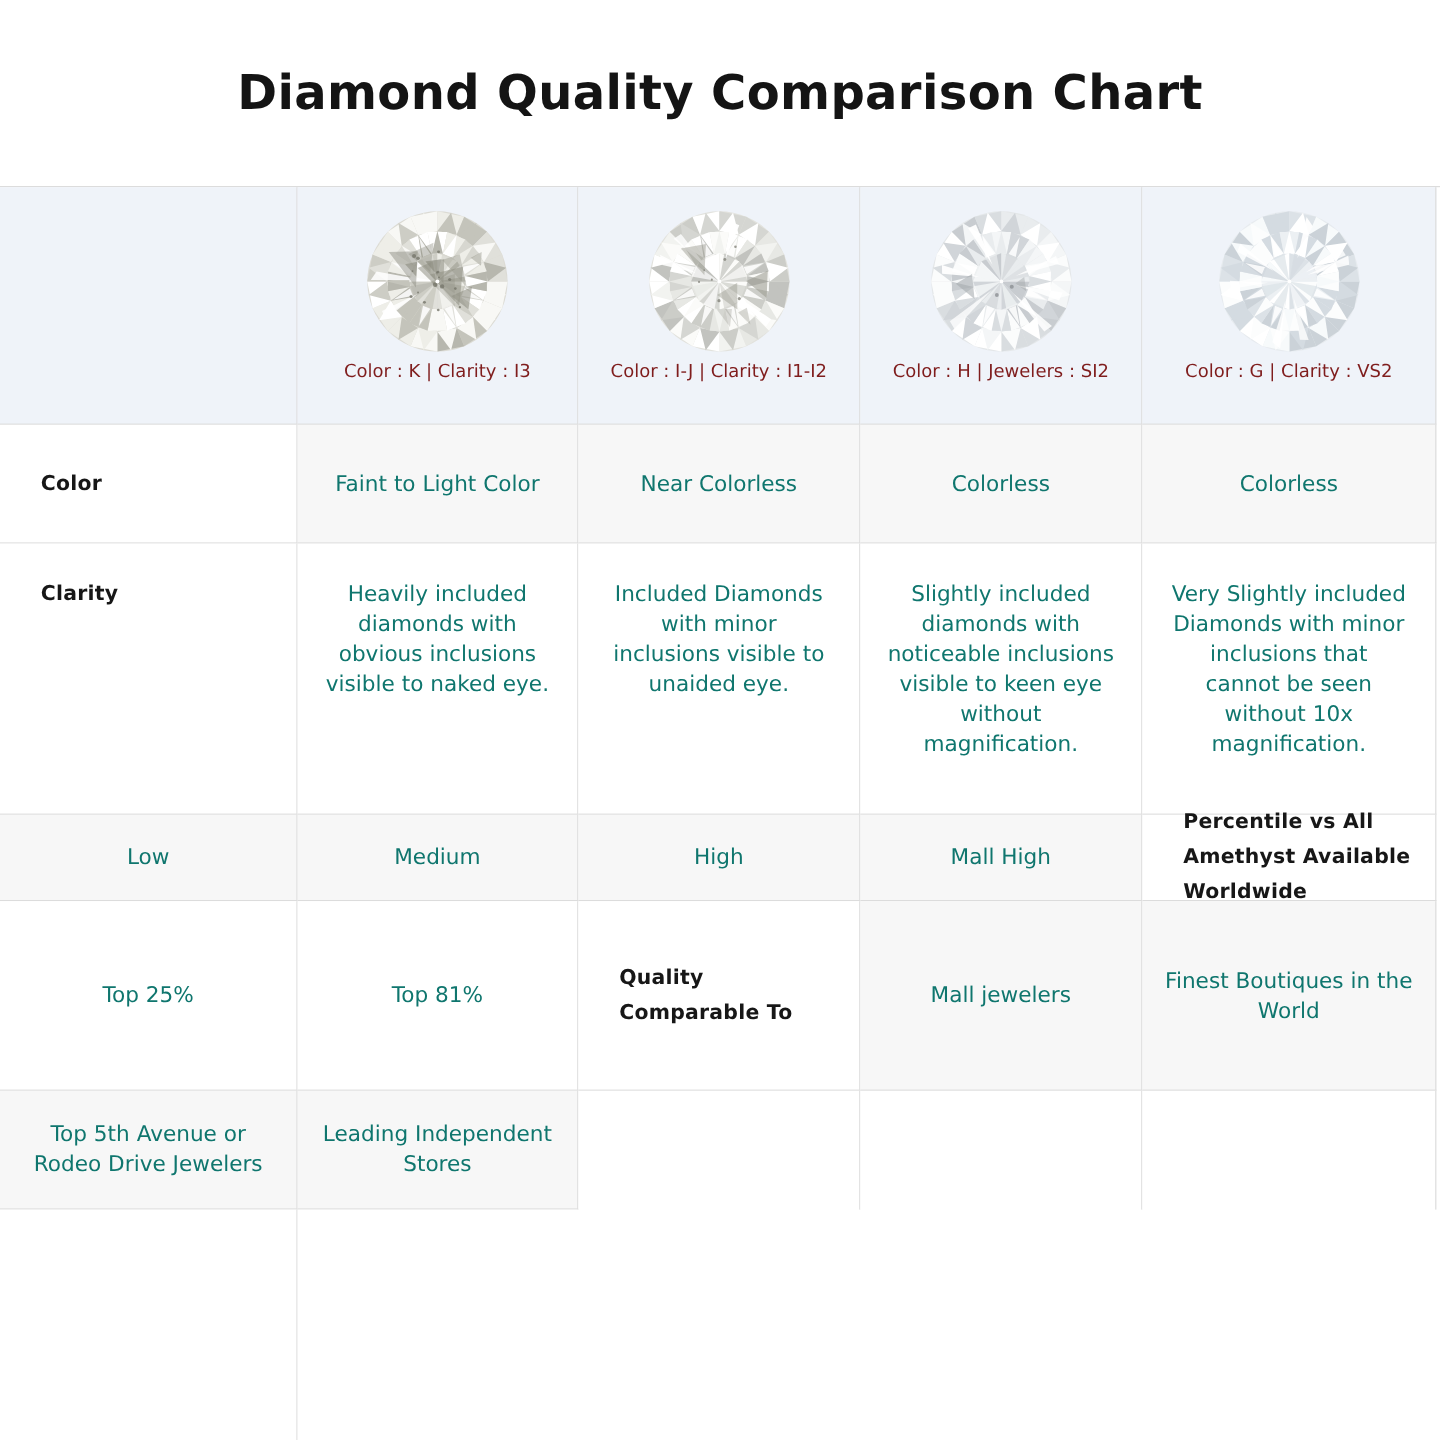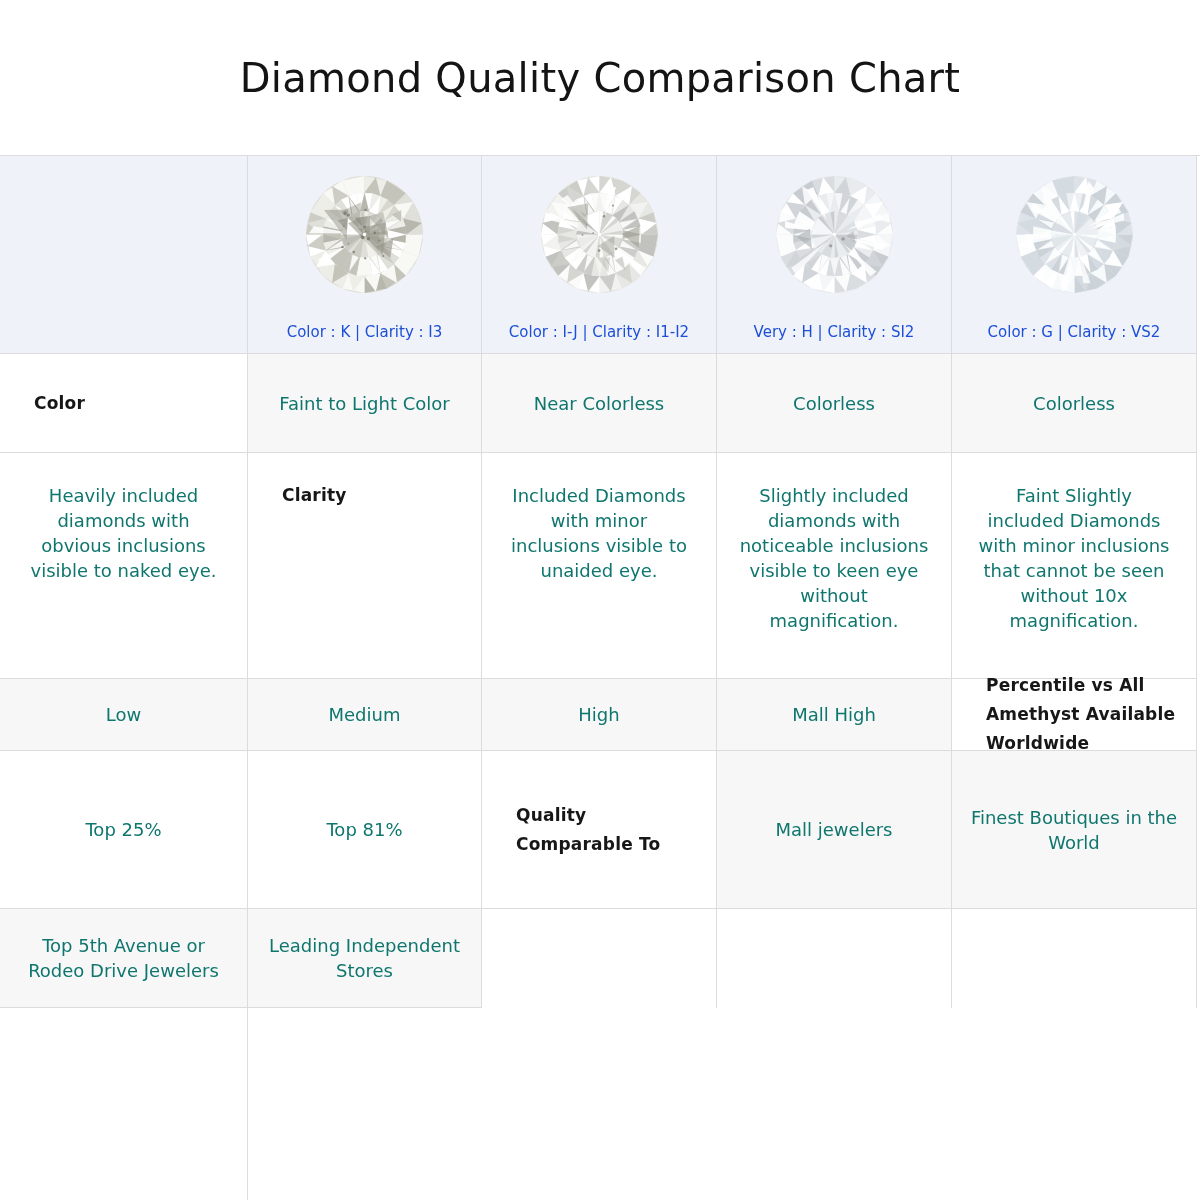--- a/index.html
+++ b/index.html
@@ -1,21 +1,21 @@
 <!DOCTYPE html>
 <html><head>
 <meta charset="utf-8">
 <style>
   html,body{margin:0;padding:0}
   body{
     width:1200px;height:1200px;overflow:hidden;background:#ffffff;
     font-family:"DejaVu Sans","Liberation Sans",sans-serif;color:#1b1b1b;
   }
   .title-wrap{height:155px;display:flex;align-items:center;justify-content:center}
-  .page-title{font-size:40px;font-weight:400;letter-spacing:.3px;color:#141414;margin:0}
+  .page-title{font-size:40px;font-weight:700;letter-spacing:.3px;color:#141414;margin:0}
 
   .qtable{
     display:grid;
     grid-template-columns:248px 234px 235px 235px 245px;
     grid-template-rows:198px 99px 226px 72px 158px 99px auto;
     height:1045px;
     border-top:1px solid #dcdcdc;
   }
   .cell{
     box-sizing:border-box;
@@ -23,22 +23,22 @@
     border-bottom:1px solid #dcdcdc;
     display:flex;align-items:center;justify-content:center;
     background:#ffffff;
   }
   .cell.header{
     background:#eff3f9;
     flex-direction:column;justify-content:flex-start;align-items:center;
     padding-top:17px;
   }
   .head-label{
-    font-size:15px;line-height:19px;margin-top:27px;white-space:nowrap;
-    color:#1d4ed8;font-weight:400;
+    font-size:15px;line-height:19px;margin-top:4px;white-space:nowrap;
+    color:#7f1d1d;font-weight:400;
   }
   .cell.label{
     justify-content:flex-start;text-align:left;
     padding-left:34px;padding-right:16px;
     font-weight:700;font-size:17px;line-height:29px;letter-spacing:.2px;color:#171717;
   }
   .cell.data{
     font-size:18px;line-height:25px;text-align:center;
     padding:10px 18px;color:#0f766e;
   }
@@ -392,21 +392,21 @@
         <polygon points="71.73,55.49 104.39,39.25 106.81,45.64" fill="#ffffff" opacity="0.8221447453834116"></polygon>
         <polygon points="42.10,56.40 11.81,53.77 11.67,46.71" fill="#ffffff" opacity="0.9358863468514755"></polygon>
         <polygon points="52.74,46.41 32.94,16.87 39.30,13.74" fill="#ffffff" opacity="0.9348387026693672"></polygon>
         <polygon points="23.01,61.97 36.12,54.08 38.14,74.24" fill="#a3a7ab" opacity="0.5626888358267024"></polygon>
         <polygon points="71.48,61.53 78.56,56.35 80.26,68.06" fill="#a3a7ab" opacity="0.459778188331984"></polygon>
         <circle cx="59.63" cy="60.10" r="1.02" fill="#8c9094" opacity="0.8"></circle>
         <circle cx="56.30" cy="71.06" r="1.56" fill="#8c9094" opacity="0.8"></circle>
         <circle cx="68.42" cy="64.30" r="1.65" fill="#8c9094" opacity="0.8"></circle>
         <circle cx="60.00" cy="60.00" r="1.6" fill="#ffffff"></circle>
       </svg>
-    <div class="head-label">Very : H | Clarity : SI2</div>
+    <div class="head-label">Color : H | Jewelers : SI2</div>
   </div>
   <div class="cell header">
     <svg class="diamond" viewBox="0 0 120 120">
         <circle cx="60.00" cy="60.00" r="57" fill="#e7ebef"></circle>
         <polygon points="117.00,60.00 112.66,81.81 97.88,75.69 101.00,60.00" fill="#cbd2d8"></polygon>
         <polygon points="115.90,71.12 101.00,60.00 97.88,75.69" fill="#d4dbe1"></polygon>
         <polygon points="112.66,81.81 100.31,100.31 88.99,88.99 97.88,75.69" fill="#cbd2d8"></polygon>
         <polygon points="107.39,91.67 97.88,75.69 88.99,88.99" fill="#fcfdfd"></polygon>
         <polygon points="100.31,100.31 81.81,112.66 75.69,97.88 88.99,88.99" fill="#cbd2d8"></polygon>
         <polygon points="91.67,107.39 88.99,88.99 75.69,97.88" fill="#f7fafb"></polygon>
@@ -503,25 +503,25 @@
       </svg>
     <div class="head-label">Color : G | Clarity : VS2</div>
   </div>
 
   <div class="cell label">Color</div>
   <div class="cell data stripe">Faint to Light Color</div>
   <div class="cell data stripe">Near Colorless</div>
   <div class="cell data stripe">Colorless</div>
   <div class="cell data stripe">Colorless</div>
 
+  <div class="cell label clarity">Clarity</div>
   <div class="cell data clarity">Heavily included diamonds with obvious inclusions visible to naked eye.</div>
-  <div class="cell label clarity">Clarity</div>
   <div class="cell data clarity">Included Diamonds with minor inclusions visible to unaided eye.</div>
   <div class="cell data clarity">Slightly included diamonds with noticeable inclusions visible to keen eye without magnification.</div>
-  <div class="cell data clarity last">Faint Slightly included Diamonds with minor inclusions that cannot be seen without 10x magnification.</div>
+  <div class="cell data clarity last">Very Slightly included Diamonds with minor inclusions that cannot be seen without 10x magnification.</div>
 
   <div class="cell data stripe">Low</div>
   <div class="cell data stripe">Medium</div>
   <div class="cell data stripe">High</div>
   <div class="cell data stripe">Mall High</div>
 
   <div class="cell label">Percentile vs All Amethyst Available Worldwide</div>
   <div class="cell data">Top 25%</div>
   <div class="cell data">Top 81%</div>
 

